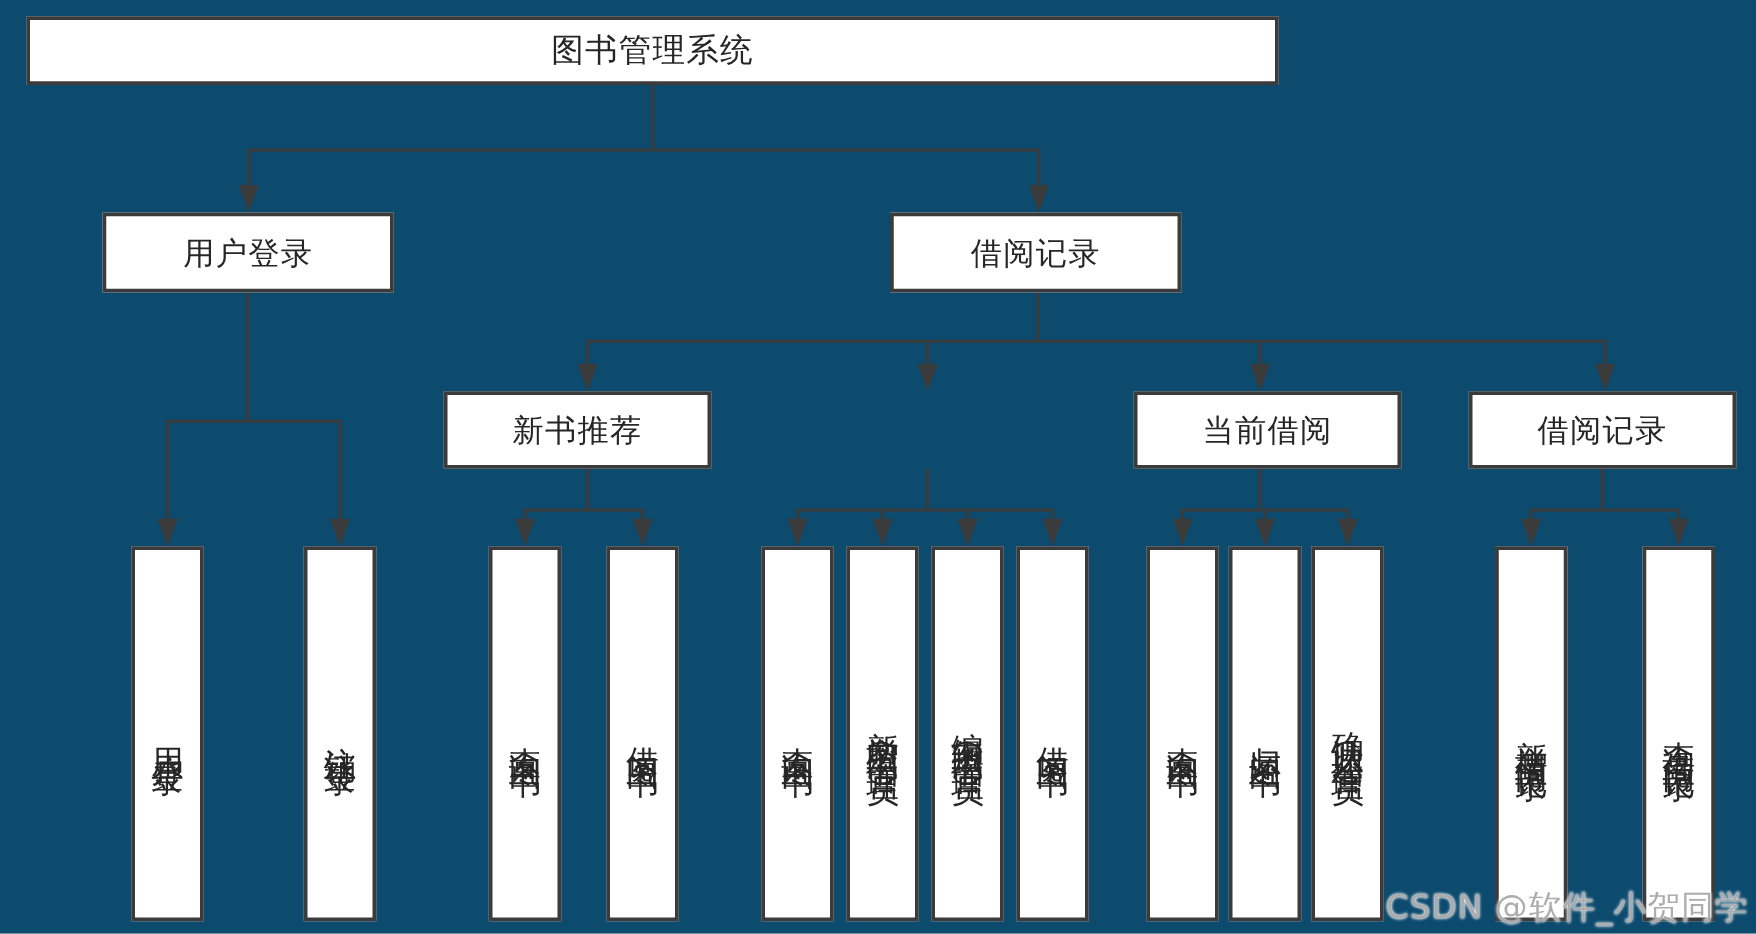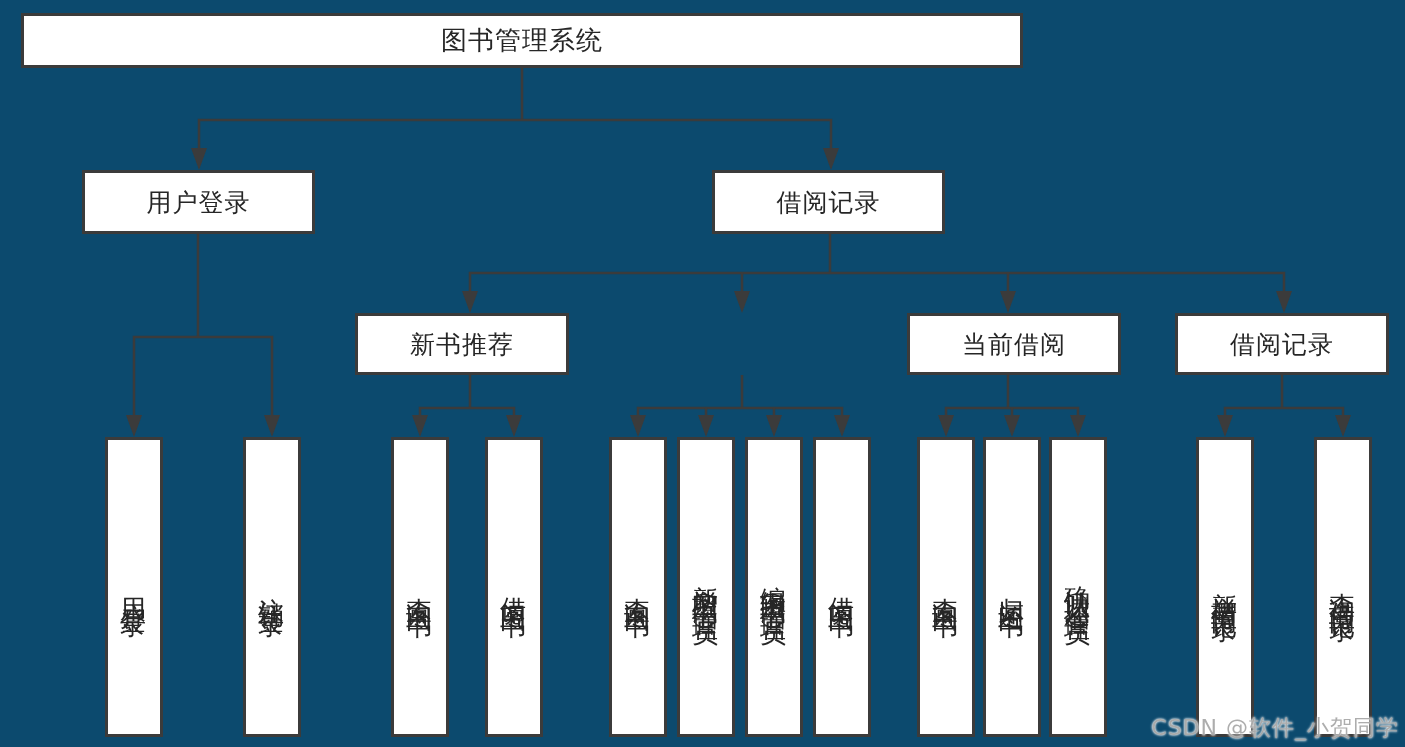--- a/index.html
+++ b/index.html
@@ -43,21 +43,21 @@
     font-size: 26px;
     letter-spacing: 5px;
     top: 437px;
     width: 58px;
     height: 300px;
   }
   .watermark {
     position: absolute;
     right: 6px;
     bottom: 4px;
-    font-size: 22px;
+    font-size: 26px;
     letter-spacing: 1px;
     color: rgba(162,162,162,0.88);
     text-shadow: 0 0 3px #ffffff, 0 0 2px #ffffff;
     pointer-events: none;
   }
 </style>
 </head>
 <body>
 
 <div class="canvas">

